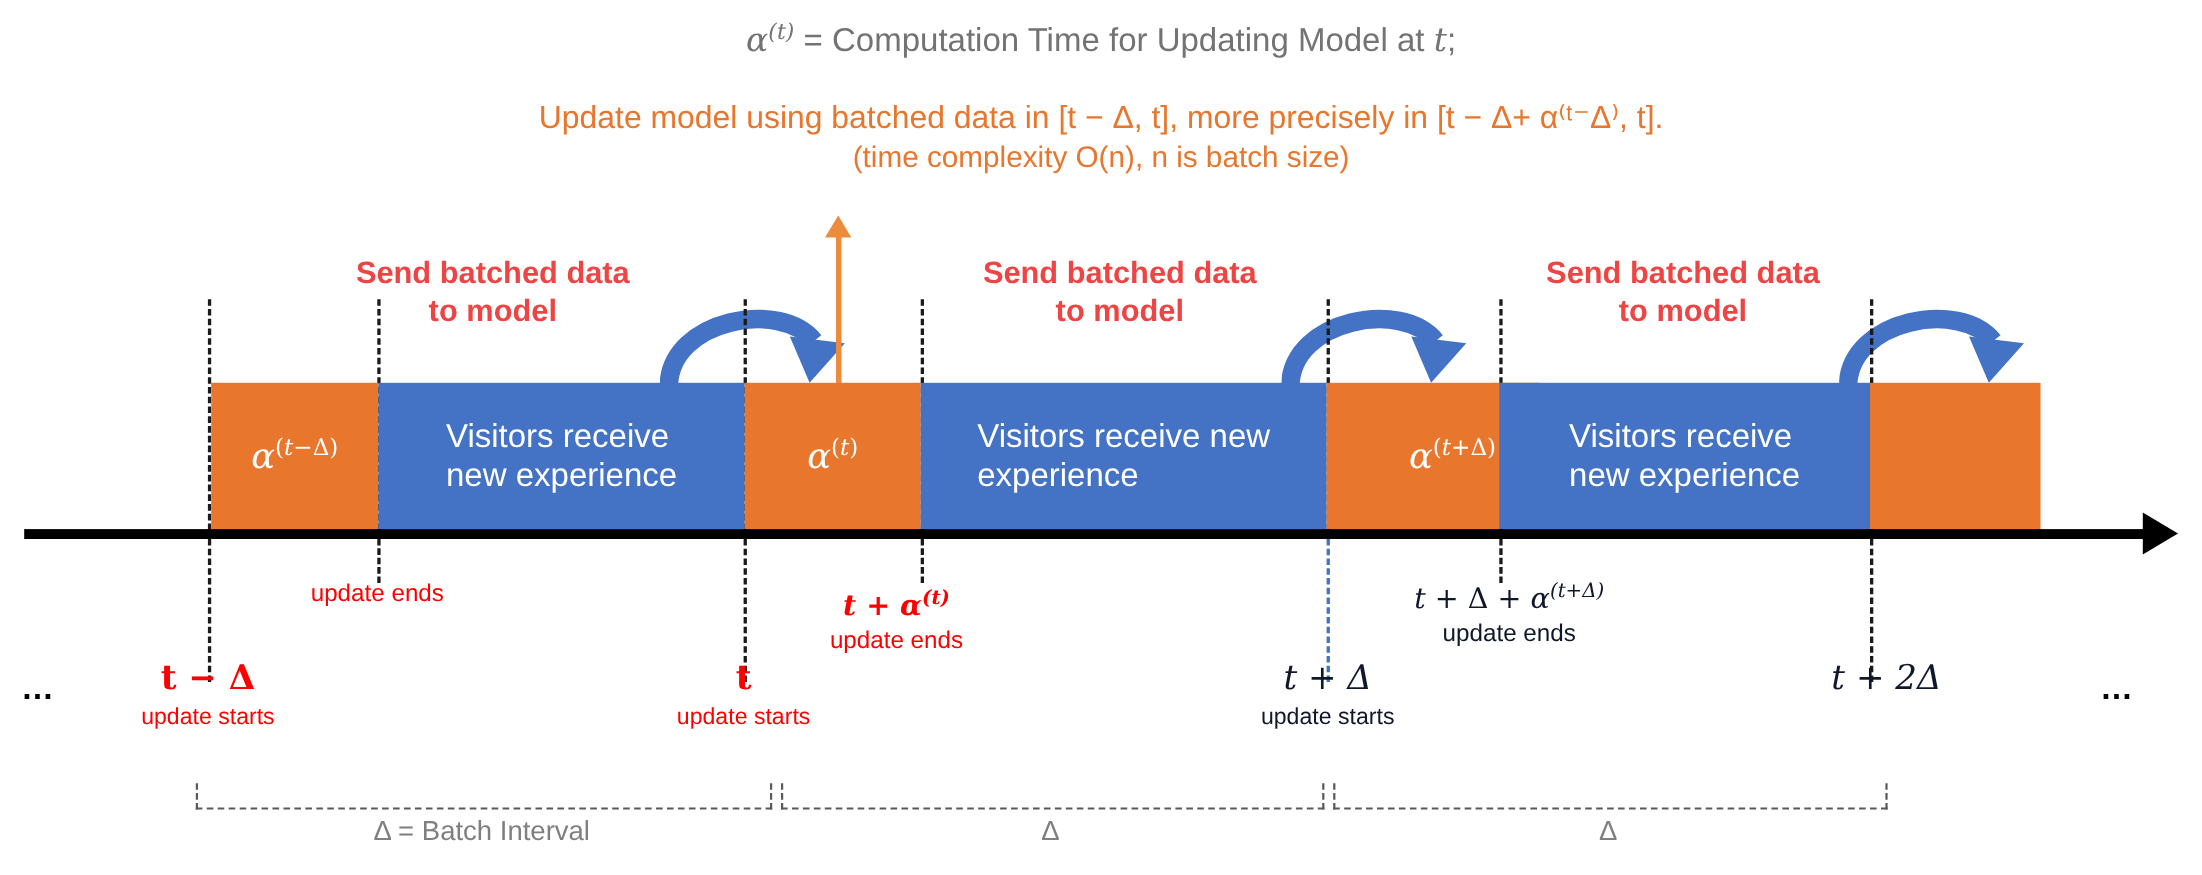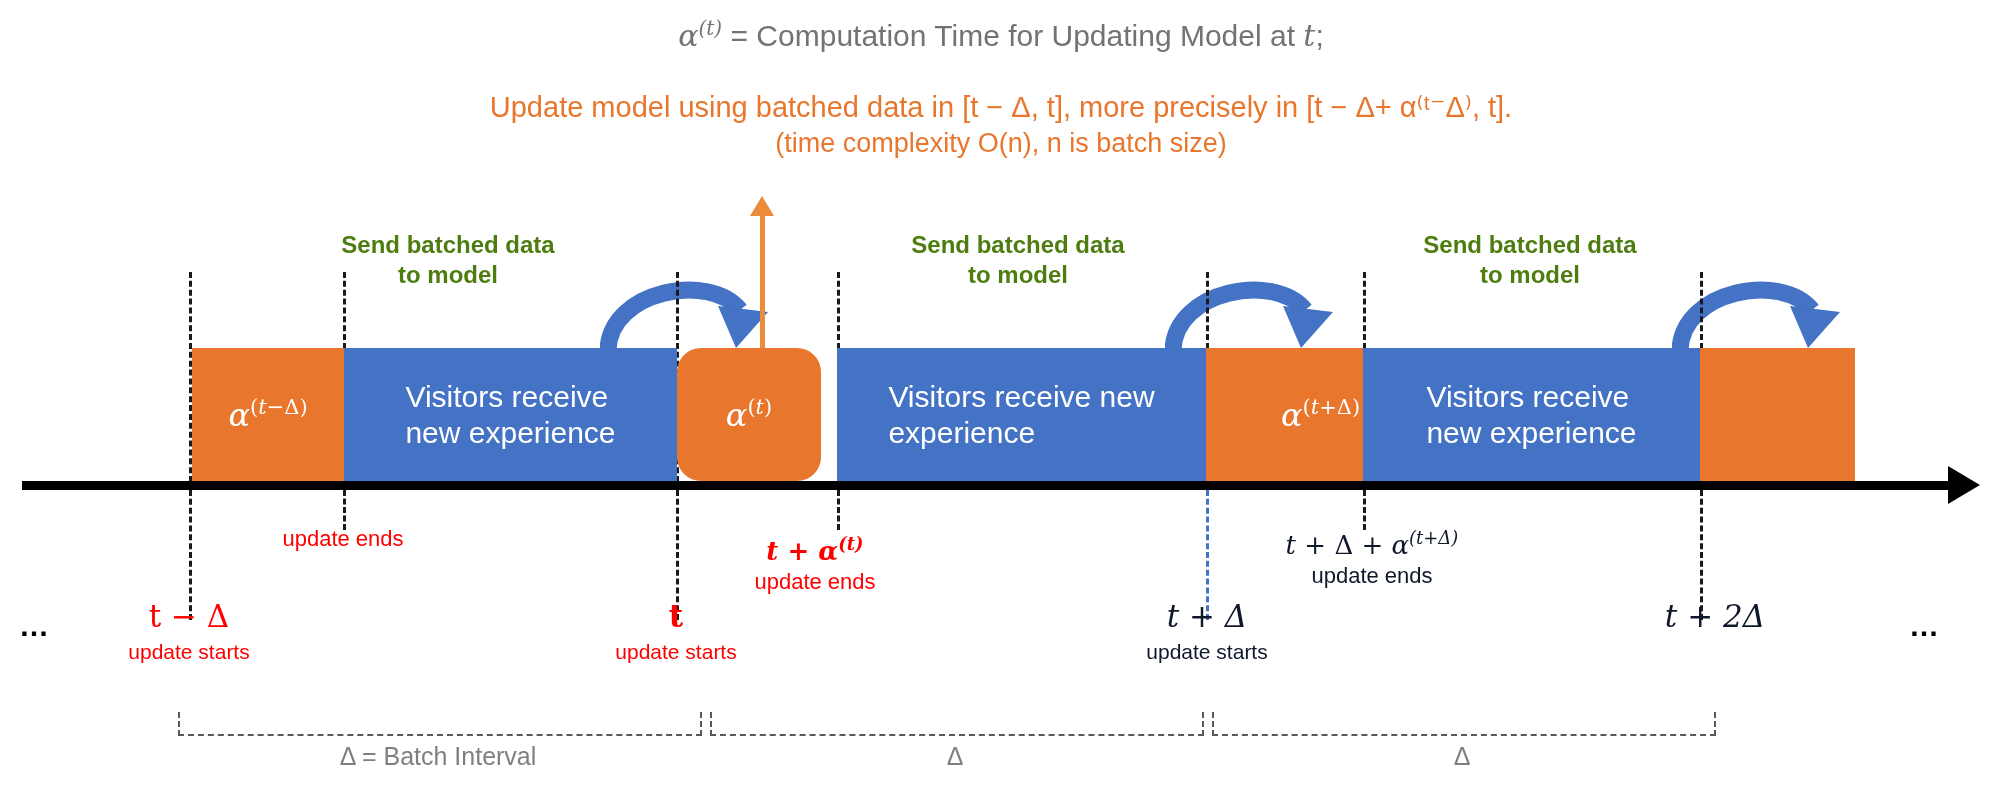--- a/index.html
+++ b/index.html
@@ -58,21 +58,21 @@
   }
   #orange-arrow-head{
     left:750px;top:196px;width:0;height:0;
     border-left:12px solid transparent;
     border-right:12px solid transparent;
     border-bottom:20px solid #ED8B3C;
   }
 
   
   .send-cap{
-    top:230px;width:260px;font-size:24px;font-weight:bold;color:#4d7c0f;
+    top:230px;width:260px;font-size:28px;font-weight:bold;color:#ef4444;
     text-align:center;line-height:1.25;
   }
 
   
   .ann{line-height:1.3;text-align:center;}
   .ann .eq{font-size:26px;font-family:"DejaVu Serif","Liberation Serif",serif;}
   .ann .eq sup{font-size:18px;}
   .ann .sub{font-size:22px;}
   .red{color:#FF0000;}
   .blk-txt{color:#0f172a;}
@@ -162,21 +162,21 @@
 
 <div class="abs blk orange" style="left:192px;width:152px;">
   <span class="alpha">α<sup>(<i>t</i>−Δ)</sup></span>
 </div>
 <div class="abs blk blue" style="left:344px;width:333px;">
   <span class="lbl">
     <span>Visitors receive</span><br>
     <span>new experience</span>
   </span>
 </div>
-<div class="abs blk orange" style="left:677px;width:144px;border-radius:24px;">
+<div class="abs blk orange" style="left:677px;width:160px;">
   <span class="alpha">α<sup>(<i>t</i>)</sup></span>
 </div>
 <div class="abs blk blue" style="left:837px;width:369px;">
   <span class="lbl">
     <span>Visitors receive</span>
     <span>new</span><br>
     <span>experience</span>
   </span>
 </div>
 <div class="abs blk orange" style="left:1206px;width:157px;padding-left:36px;">
@@ -209,21 +209,21 @@
     <span style="font-family:'DejaVu Serif',serif;font-style:italic;">t</span> + Δ + <span style="font-family:'DejaVu Serif',serif;font-style:italic;">α</span><sup style="font-family:'DejaVu Serif',serif;font-style:italic;">(t+Δ)</sup>
   </div>
   <div class="sub blk-txt">update ends</div>
 </div>
 
 <div class="abs tick" style="left:0px;top:606px;width:70px;">
   <div class="ellip">…</div>
 </div>
 
 <div class="abs tick" style="left:64px;top:596px;width:250px;">
-  <div class="big red bold-eq" style="font-weight:normal;">t − Δ</div>
+  <div class="big red bold-eq" style="font-weight:bold;">t − Δ</div>
   <div class="small red">update starts</div>
 </div>
 
 <div class="abs tick" style="left:551px;top:596px;width:250px;">
   <div class="big red bold-eq" style="font-weight:bold;">t</div>
   <div class="small red">update starts</div>
 </div>
 
 <div class="abs tick" style="left:1082px;top:596px;width:250px;">
   <div class="big blk-txt" style="font-style:italic;">t + Δ</div>

